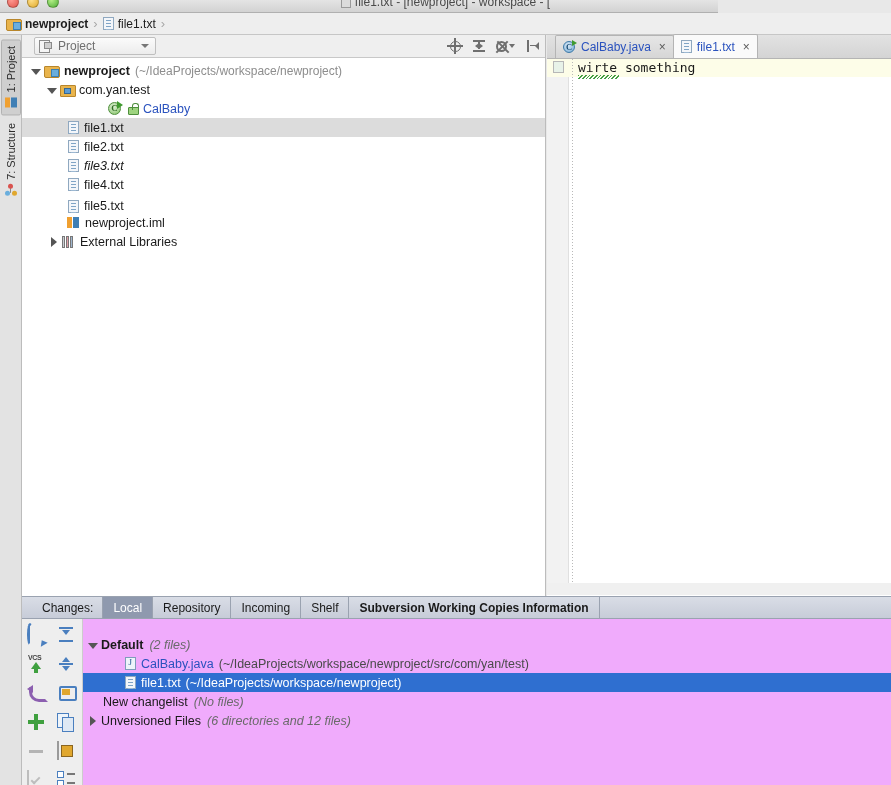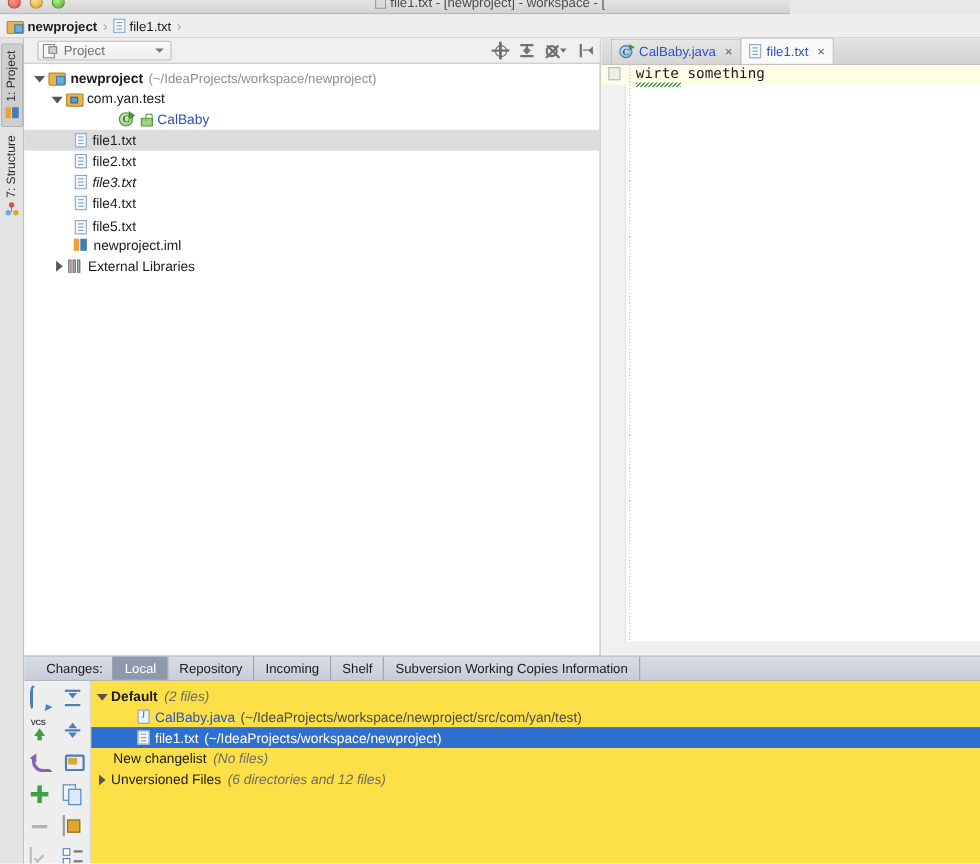--- a/index.html
+++ b/index.html
@@ -390,21 +390,21 @@
     display: flex; align-items: center; padding: 0 9px 0 20px; color:#1a1a1a;
   }
   .ch-tab {
     display: flex; align-items: center; padding: 0 10px;
     border-left: 1px solid #9aa2b0;
     color: #1a1a1a;
   }
   .ch-tab.sel {
     background: #8f99ae; color: #ffffff;
   }
-  .ch-tab.last { border-right: 1px solid #9aa2b0; }
+  .ch-tab.last { border-right: 1px solid #9aa2b0; font-weight: bold; }
 
   .changes-body { position: relative; height: 166px; background: #ffffff; }
   .vcs-toolbar {
     position: absolute; left: 0; top: 0; width: 61px; height: 166px;
     background: #eeeeee; border-right: 1px solid #cccccc;
     display: grid; grid-template-columns: 30px 30px;
     grid-auto-rows: 29px; justify-items: center; align-items: center;
     padding-top: 2px;
   }
   .vico { width: 20px; height: 20px; position: relative; }
@@ -538,21 +538,21 @@
   .ico-checklist i:nth-child(1){ top:0; }
   .ico-checklist i:nth-child(2){ top:9px; }
   .ico-checklist b{
     position:absolute;left:10px;width:8px;height:2px;background:#777;
   }
   .ico-checklist b:nth-child(3){ top:2px; }
   .ico-checklist b:nth-child(4){ top:11px; }
 
   .changes-tree {
     position: absolute; left: 61px; top: 0; right: 0; bottom: 0;
-    background: #fde047; font-size: 12.5px; padding-top: 4px;
+    background: #f0abfc; font-size: 12.5px; padding-top: 16px;
   }
   .ch-row {
     height: 19px; display: flex; align-items: center; white-space: nowrap;
     padding-left: 6px;
   }
   .ch-row.sel { background: #2f6fd0; color: #ffffff; }
   .ch-row.sel .ch-name { color: #ffffff; }
   .ch-row.sel .ch-path { color: #ffffff; }
   .ch-name { color: #2a52be; }
   .ch-name.plain { color: #1a1a1a; }

